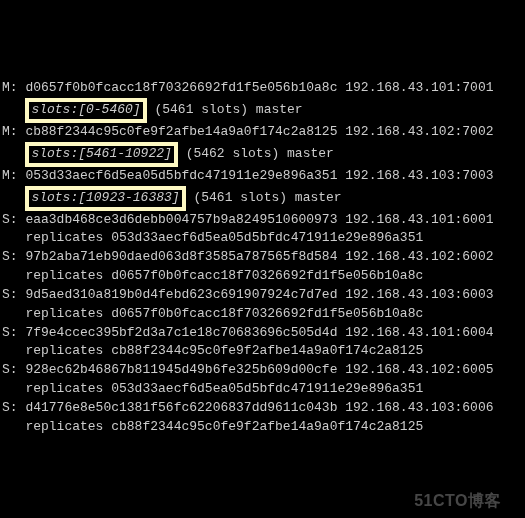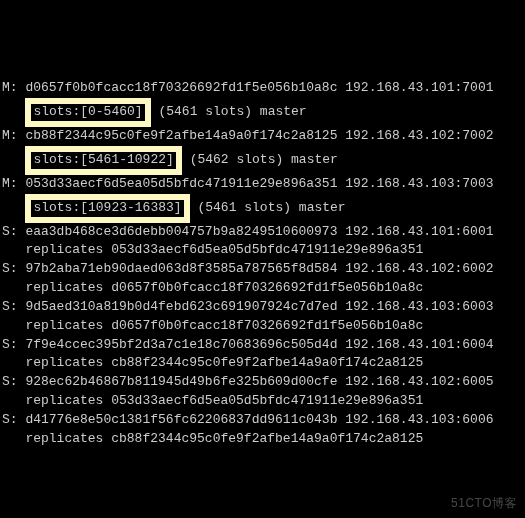--- a/index.html
+++ b/index.html
@@ -12,33 +12,35 @@
       width: 525px;
       height: 518px;
       padding: 4px 2px;
       overflow: hidden;
       white-space: pre-wrap;
       word-break: break-all;
       position: relative;
     }
     .line { display: block; }
     .hl {
-      border: 6px solid #fef9c3;
+      border: 4px solid #fef9c3;
       padding: 0 2px;
       display: inline-block;
       line-height: 1.3;
+      font-style: italic;
     }
     .watermark {
       position: absolute;
       bottom: 6px;
-      right: 8px;
+      right: 24px;
       color: rgba(200,200,200,0.35);
-      font-size: 12px;
+      font-size: 16px;
       font-family: sans-serif;
       letter-spacing: 0.5px;
+      font-weight: bold;
     }
   </style>
 </head>
 <body>
 
 
 
 <div id="term"><span class="line"><span>M: d0657f0b0fcacc18f70326692fd1f5e056b10a8c 192.168.43.101:7001</span></span><span class="line"><span>   </span><span class="hl">slots:[0-5460]</span><span> (5461 slots) master</span></span><span class="line"><span>M: cb88f2344c95c0fe9f2afbe14a9a0f174c2a8125 192.168.43.102:7002</span></span><span class="line"><span>   </span><span class="hl">slots:[5461-10922]</span><span> (5462 slots) master</span></span><span class="line"><span>M: 053d33aecf6d5ea05d5bfdc471911e29e896a351 192.168.43.103:7003</span></span><span class="line"><span>   </span><span class="hl">slots:[10923-16383]</span><span> (5461 slots) master</span></span><span class="line"><span>S: eaa3db468ce3d6debb004757b9a8249510600973 192.168.43.101:6001</span></span><span class="line"><span>   replicates 053d33aecf6d5ea05d5bfdc471911e29e896a351</span></span><span class="line"><span>S: 97b2aba71eb90daed063d8f3585a787565f8d584 192.168.43.102:6002</span></span><span class="line"><span>   replicates d0657f0b0fcacc18f70326692fd1f5e056b10a8c</span></span><span class="line"><span>S: 9d5aed310a819b0d4febd623c691907924c7d7ed 192.168.43.103:6003</span></span><span class="line"><span>   replicates d0657f0b0fcacc18f70326692fd1f5e056b10a8c</span></span><span class="line"><span>S: 7f9e4ccec395bf2d3a7c1e18c70683696c505d4d 192.168.43.101:6004</span></span><span class="line"><span>   replicates cb88f2344c95c0fe9f2afbe14a9a0f174c2a8125</span></span><span class="line"><span>S: 928ec62b46867b811945d49b6fe325b609d00cfe 192.168.43.102:6005</span></span><span class="line"><span>   replicates 053d33aecf6d5ea05d5bfdc471911e29e896a351</span></span><span class="line"><span>S: d41776e8e50c1381f56fc62206837dd9611c043b 192.168.43.103:6006</span></span><span class="line"><span>   replicates cb88f2344c95c0fe9f2afbe14a9a0f174c2a8125</span></span></div>
 <div class="watermark">51CTO博客</div>
 

